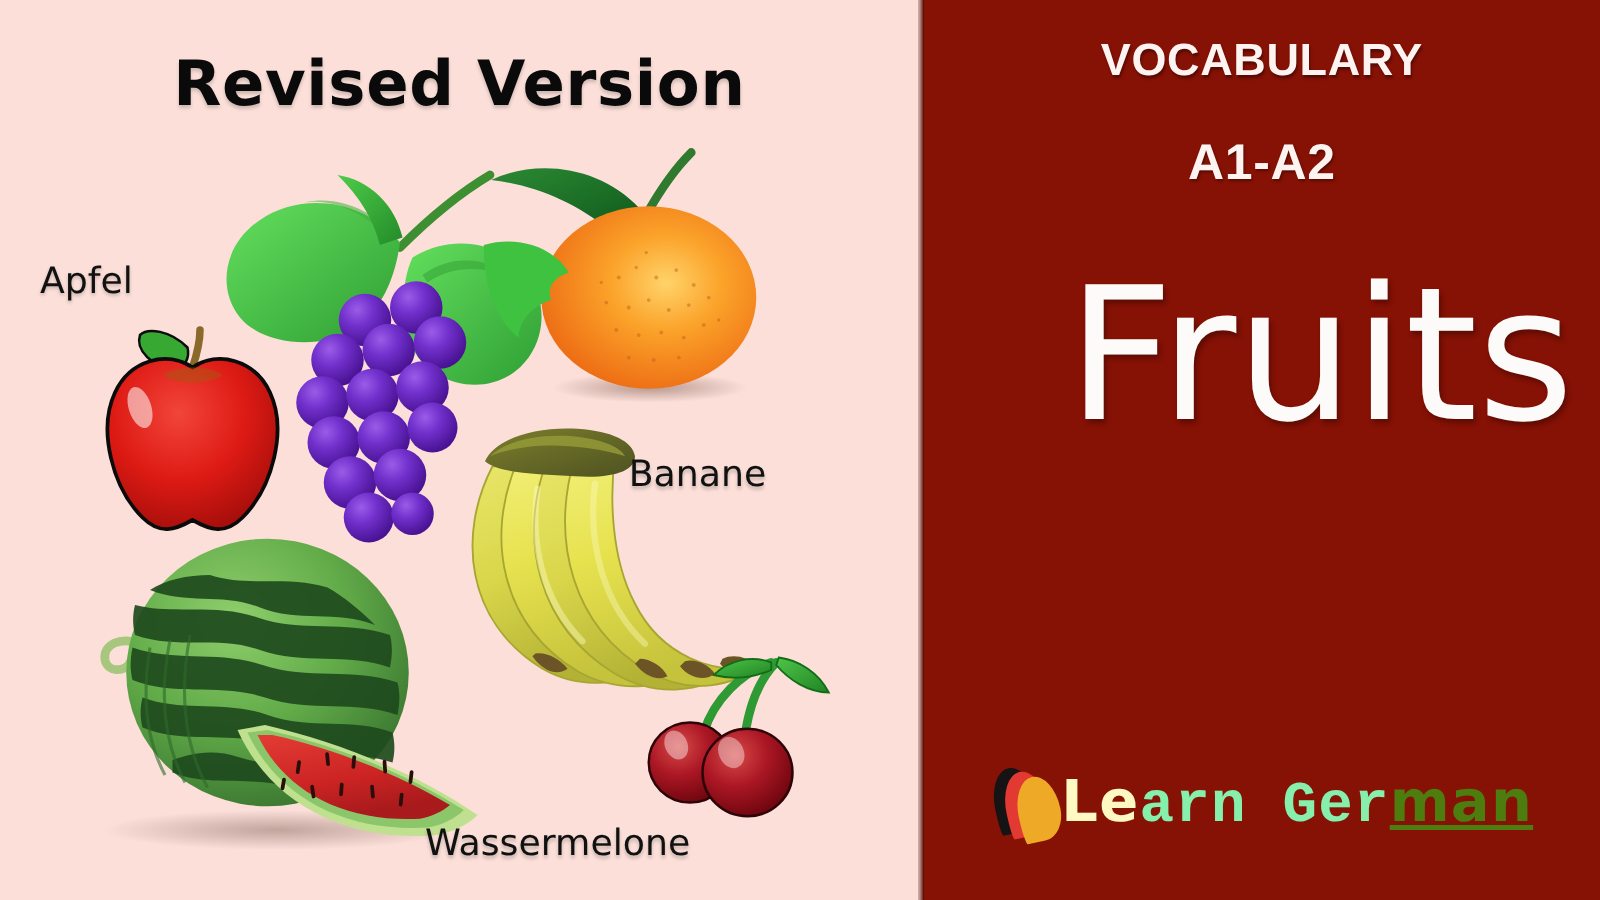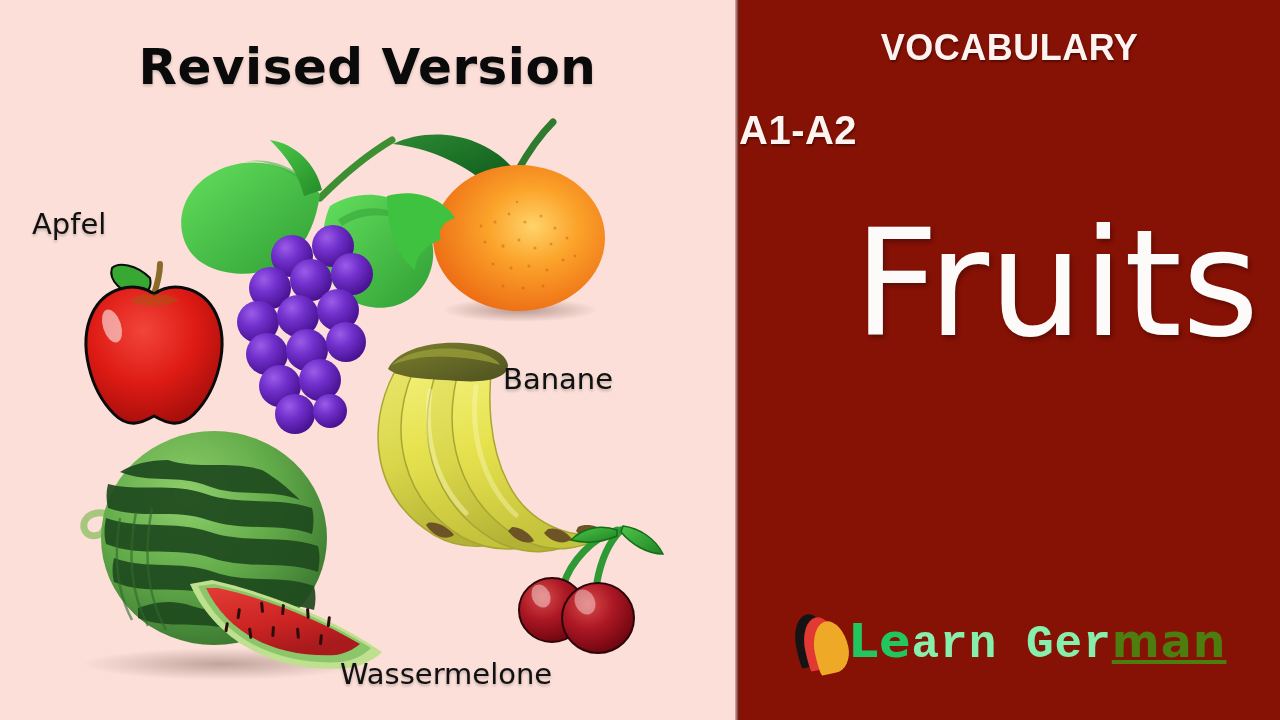--- a/index.html
+++ b/index.html
@@ -73,20 +73,21 @@
     font-weight: bold;
     font-size: 36px;
     color: #fdf4f2;
     letter-spacing: 0.5px;
     text-shadow: 1px 2px 2px rgba(0,0,0,0.35);
   }
   #vocabulary-level {
     position: absolute;
     left: 739px; top: 108px;
     width: 541px;
+    text-align: center;
     font-family: "Liberation Sans", sans-serif;
     font-weight: bold;
     font-size: 40px;
     color: #fdf4f2;
     letter-spacing: 0.5px;
     text-shadow: 1px 2px 2px rgba(0,0,0,0.35);
   }
   #topic-title {
     position: absolute;
     left: 739px; top: 210px;
@@ -127,21 +128,21 @@
   #logo-text {
     position: absolute;
     left: 56px;
     top: 6px;
     font-family: "DejaVu Sans", sans-serif;
     font-weight: bold;
     font-size: 46px;
     letter-spacing: 1px;
     white-space: nowrap;
   }
-  #logo-text .seg-black  { color: #22c55e; margin-top: 36px; }
+  #logo-text .seg-black  { color: #fef9c3; margin-top: 36px; }
   #logo-text .seg-red    { color: #86efac; font-family: Liberation Mono, monospace; }
   #logo-text .seg-gold   { color: #4d7c0f; text-decoration: underline; }
 
   
   .fruit { position: absolute; }
 
   
   #fruit-apple { left: 78px; top: 250px; width: 152px; height: 185px; }
   
   #fruit-grapes { left: 170px; top: 128px; width: 290px; height: 310px; }

